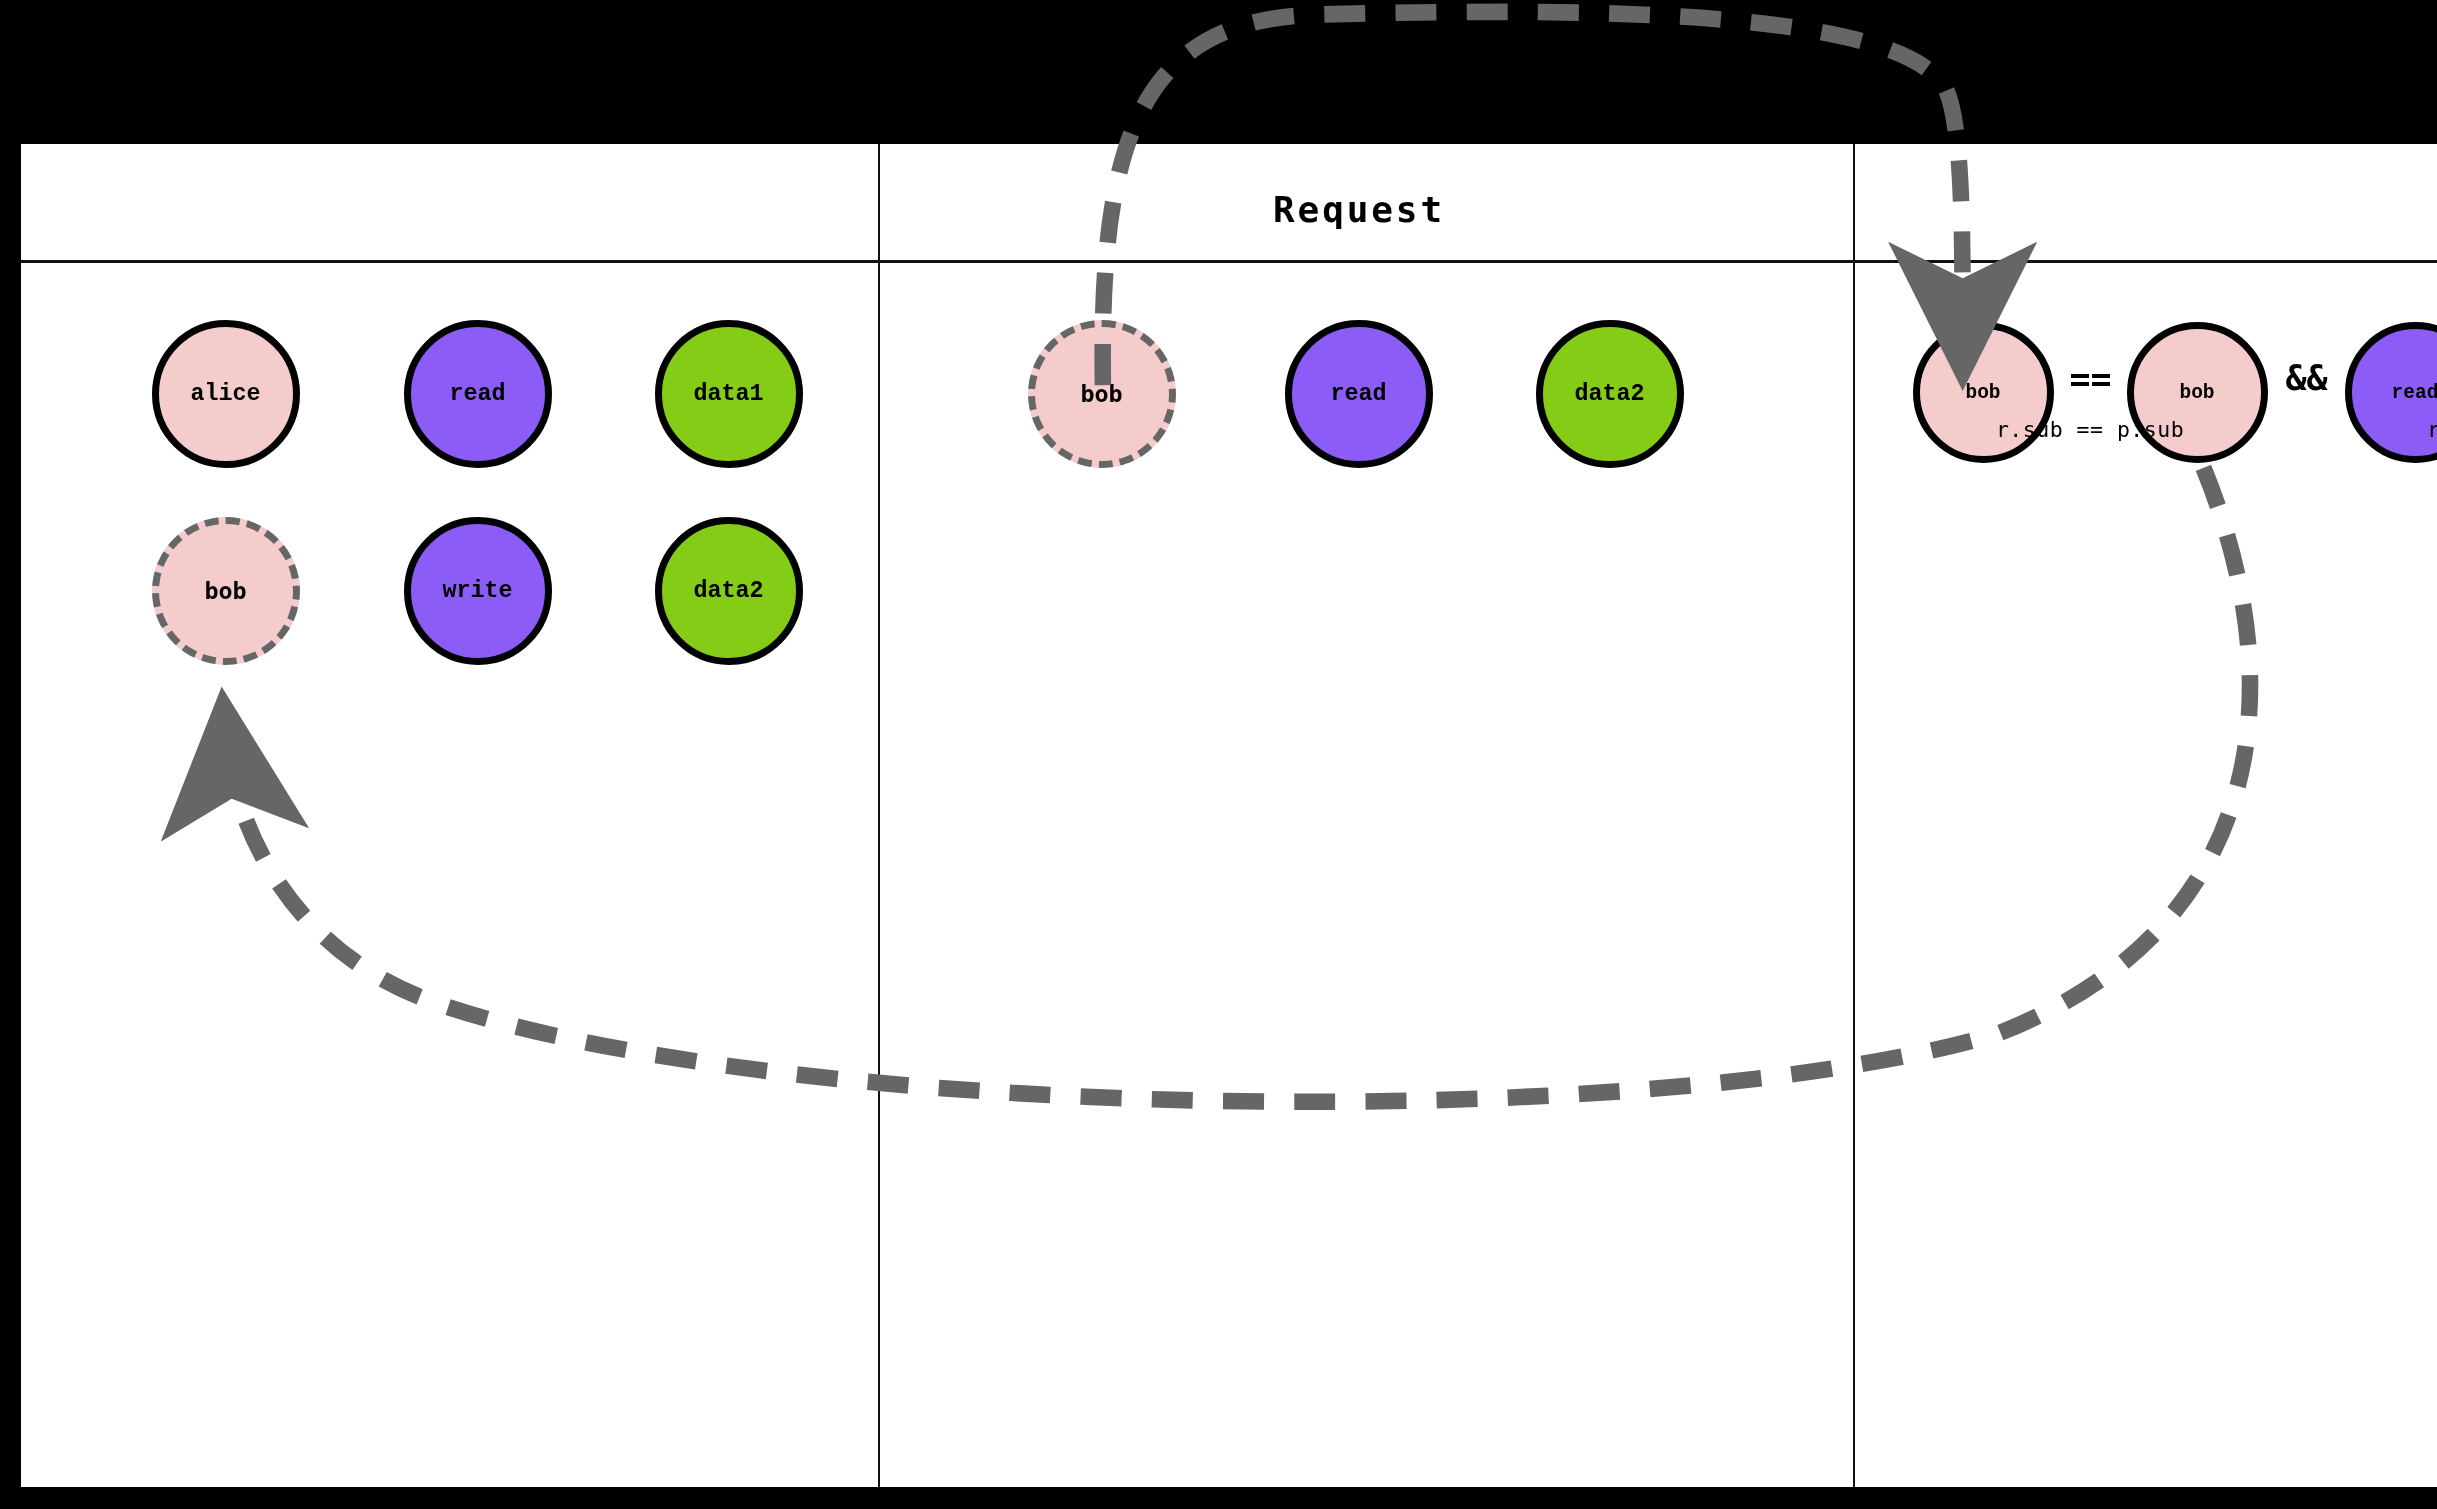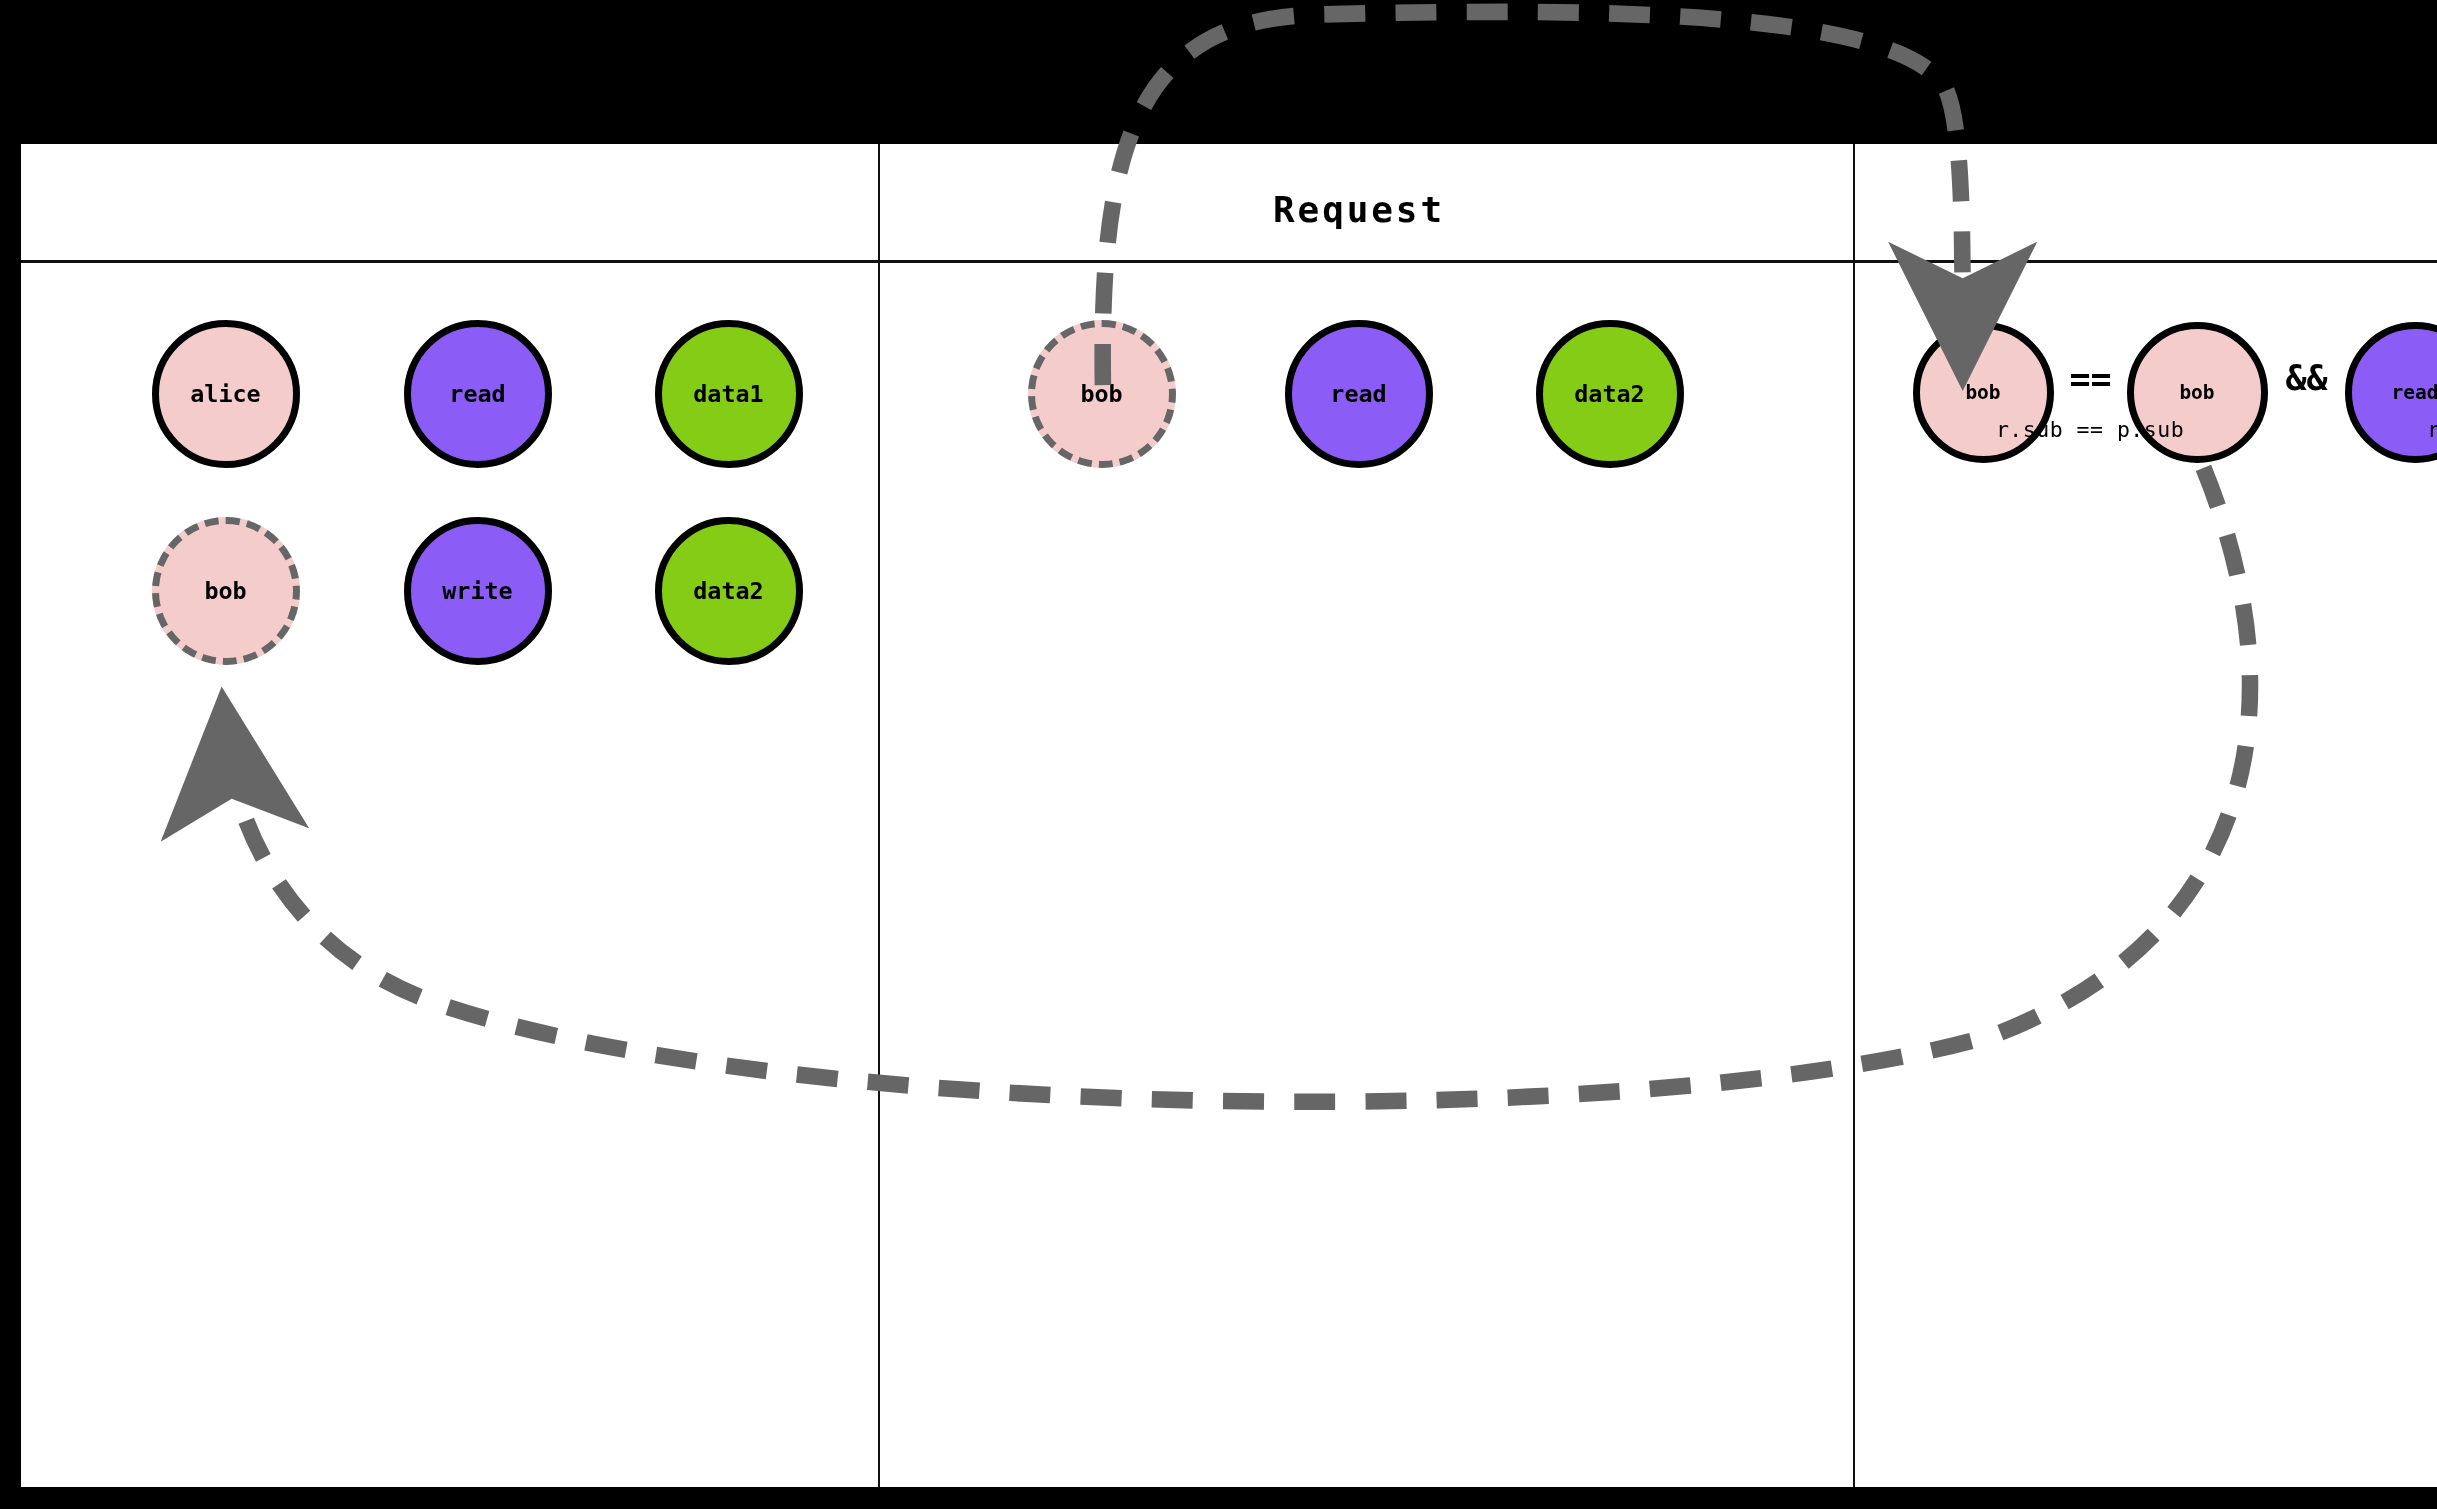--- a/index.html
+++ b/index.html
@@ -17,21 +17,21 @@
 
   
   .colhead{position:absolute;top:29px;height:73px;line-height:73px;
            text-align:center;color:#000;font-size:36px;font-weight:700;
            letter-spacing:2.9px;}
 
   
   .node{position:absolute;border-radius:50%;display:flex;
         align-items:center;justify-content:center;
         box-sizing:border-box;color:#000;font-weight:700;}
-  .node.solid{border:7.8px solid #000;}
+  .node.solid{border:7.8px solid #000;font-family:Liberation Mono, monospace;}
   .node.dashedring{border:7.8px dashed #666;}
   .n-pink{background:#f5cccc;}
   .n-blue{background:#8b5cf6;}
   .n-green{background:#84cc16;}
 
   .op{position:absolute;color:#000;font-weight:700;text-align:center;}
   .cond{position:absolute;color:#000;font-weight:400;text-align:center;
         font-size:21.5px;letter-spacing:0.5px;white-space:nowrap;}
 
   svg.overlay{position:absolute;left:0;top:0;width:3397px;height:1509px;

